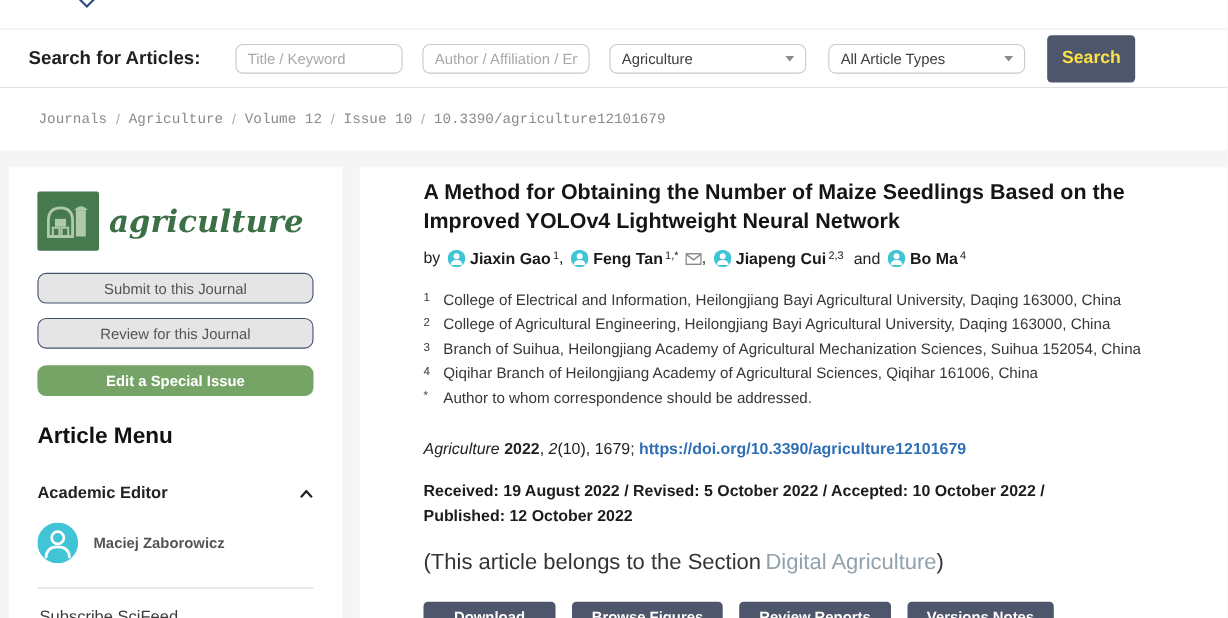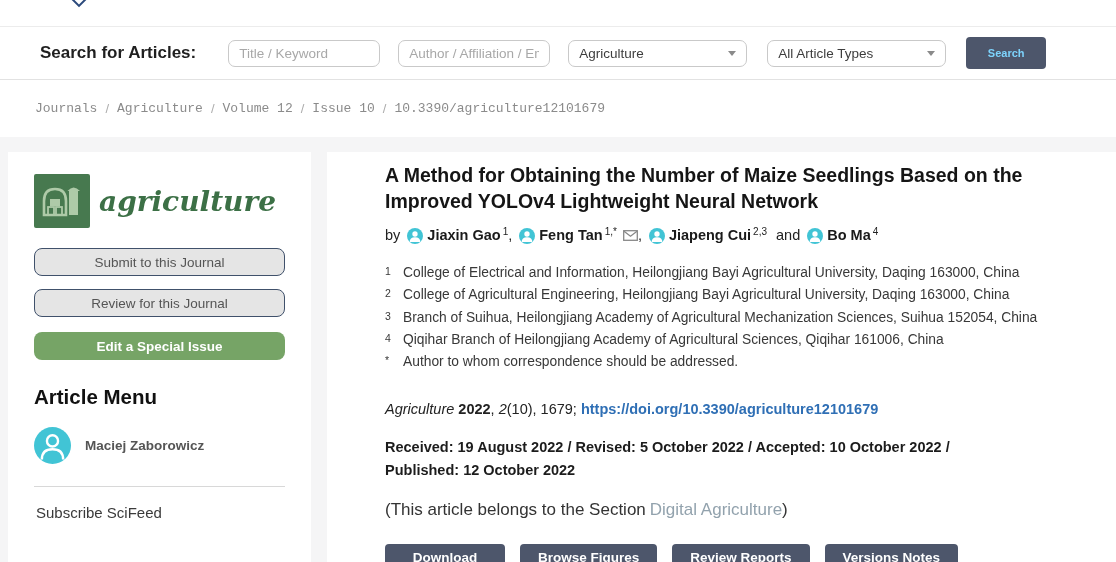--- a/index.html
+++ b/index.html
@@ -6,33 +6,33 @@
   html,body { width:1116px; height:562px; overflow:hidden; background:#f5f5f6;
     font-family:"Liberation Sans", sans-serif; }
 
   
   .topbar { height:27px; background:#fff; border-bottom:1px solid #ececec; position:relative; }
   .mdpi-partial { position:absolute; left:71px; top:-12px; width:16px; height:16px;
     border:2.5px solid #2c4a7c; transform:rotate(45deg); background:#fff; }
 
   
   .searchbar { height:53px; background:#fff; border-bottom:1px solid #e2e2e2;
-    display:flex; align-items:center; padding-left:40px; }
+    display:flex; align-items:center; padding-left:26px; }
   .search-label { font-size:17px; font-weight:bold; color:#1f1f1f; margin-right:32px; }
   .search-input { width:152px; height:27px; border:1px solid #c9c9c9; border-radius:7px;
     padding:0 10px; font-size:13.5px; color:#444; margin-right:18px; outline:none;
     font-family:"Liberation Sans", sans-serif; }
   .search-input::placeholder { color:#a8a8a8; }
   .fake-select { width:179px; height:27px; border:1px solid #c9c9c9; border-radius:7px;
     display:flex; align-items:center; justify-content:space-between; padding:0 10px;
     font-size:13.5px; color:#3d3d3d; margin-right:20px; background:#fff; cursor:pointer; }
   .caret-down { width:0; height:0; border-left:4px solid transparent; border-right:4px solid transparent;
     border-top:5px solid #8a8a8a; }
-  .search-btn { width:80px; height:32px; background:#4d566b; color:#7dd3fc; font-weight:bold;
-    font-size:11px; border:none; border-radius:4px; cursor:pointer;
+  .search-btn { width:80px; height:43px; background:#4d566b; color:#fde047; font-weight:bold;
+    font-size:16px; border:none; border-radius:4px; cursor:pointer;
     font-family:"Liberation Sans", sans-serif; }
 
   
   .breadcrumb { height:57px; background:#fff; display:flex; align-items:center;
     padding-left:35px; font-size:13px; color:#8b8b8b; }
   .crumb { color:#8b8b8b; text-decoration:none; cursor:pointer;font-family:Liberation Mono, monospace; }
   .crumb-sep { margin:0 8px; color:#adadad; }
 
   
   .content { background:#f5f5f6; height:425px; display:flex; padding:15px 0 0 8px; gap:16px; }
@@ -68,21 +68,21 @@
   .mail-icon { display:inline-block; vertical-align:-1px; margin-left:6px; }
   .affils { margin-top:18px; max-width:700px; }
   .affil-row { display:flex; font-size:13.8px; color:#383838; line-height:22.4px; }
   .affil-sup { font-size:10.5px; width:18px; flex-shrink:0; position:relative; top:-2px; }
   .citation { margin-top:27px; font-size:14.5px; color:#222; }
   .cit-journal { font-style:italic; }
   .cit-year { font-weight:bold; }
   .cit-vol { font-style:italic; }
   .doi-link { color:#2f6fb5; font-weight:bold; text-decoration:none; cursor:pointer; }
   .dates { margin-top:19px; font-size:14.5px; font-weight:bold; color:#1c1c1c; line-height:23px; }
-  .section-note { margin-top:18px; font-size:17px; color:#333; }
+  .section-note { margin-top:18px; font-size:20px; color:#333; }
   .section-link { color:#92a2ad; margin-left:4px; text-decoration:none; cursor:pointer; }
   .action-row { margin-top:24px; display:flex; gap:15px; }
   .action-btn { min-width:120px; height:27px; background:#4d566b; color:#fff; font-weight:bold;
     font-size:13.5px; border:none; border-radius:4px; padding:0 18px; cursor:pointer;
     font-family:"Liberation Sans", sans-serif; }
 </style>
 </head>
 <body>
 
 <div class="topbar">
@@ -132,20 +132,26 @@
       </div>
       <span class="wordmark">agriculture</span>
     </div>
 
     <button class="side-btn first">Submit to this Journal</button>
     <button class="side-btn">Review for this Journal</button>
     <button class="side-btn green">Edit a Special Issue</button>
 
     <div class="menu-title">Article Menu</div>
 
+    <div class="editor-header">
+      <span class="editor-label">Academic Editor</span>
+      <svg width="13" height="8" viewBox="0 0 13 8">
+        <polyline points="1.5,7 6.5,1.5 11.5,7" fill="none" stroke="#222" stroke-width="2"></polyline>
+      </svg>
+    </div>
 
     <div class="editor-row">
       <svg class="avatar" viewBox="0 0 40 40">
         <circle cx="20" cy="20" r="20" fill="#41c4d5"></circle>
         <circle cx="20" cy="15" r="6" fill="none" stroke="#fff" stroke-width="2.6"></circle>
         <path d="M8.5 35 Q8.5 24 20 24 Q31.5 24 31.5 35" fill="none" stroke="#fff" stroke-width="2.6"></path>
       </svg>
       <span class="editor-name">Maciej Zaborowicz</span>
     </div>
 

